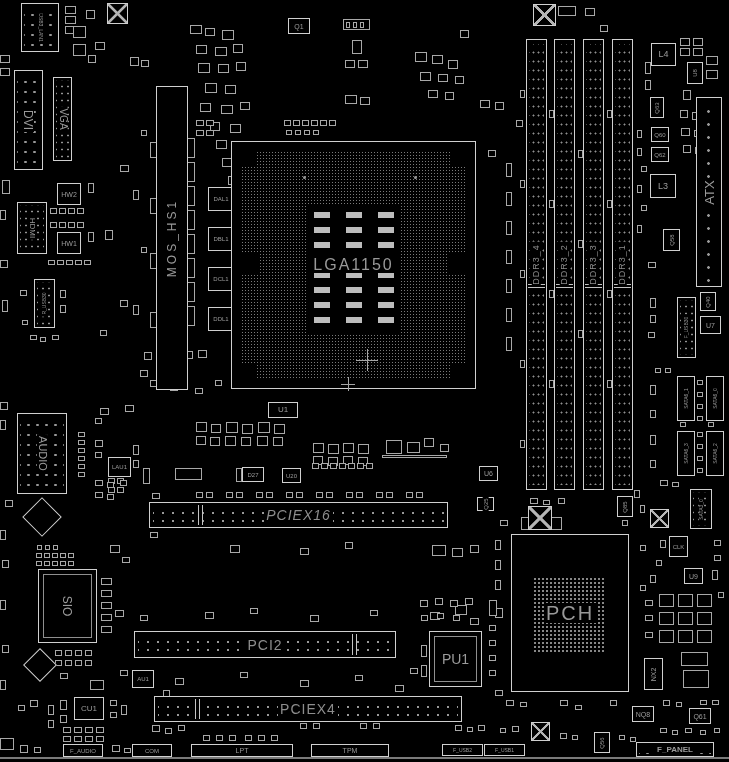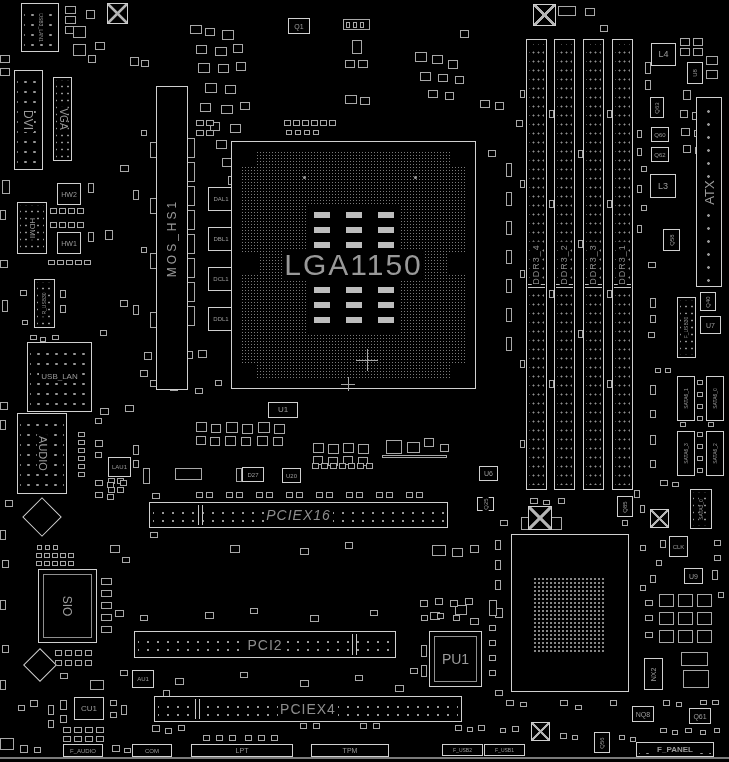--- a/index.html
+++ b/index.html
@@ -550,26 +550,20 @@
       <div class="fx" style="left: 0px; top: 0px; width: 28px; height: 50px;">
         <span class="t" style="font-size: 8px; transform: rotate(90deg);">HDMI</span>
       </div>
     </div>
     <div class="c" style="left: 34px; top: 279px; width: 21px; height: 49px;">
       <div class="dots-fine" style="left: 2px; top: 2px; width: 15px; height: 43px;"></div>
       <div class="fx" style="left: 0px; top: 0px; width: 19px; height: 47px;">
         <span class="t" style="font-size: 5px; transform: rotate(-90deg);">R_USB30</span>
       </div>
     </div>
-    <div class="c" style="left: 27px; top: 342px; width: 65px; height: 70px;">
-      <div class="dots-conn" style="left: 2px; top: 2px; width: 59px; height: 64px;"></div>
-      <div class="fx" style="left: 0px; top: 0px; width: 63px; height: 68px;">
-        <span class="t" style="font-size: 8px;">USB_LAN</span>
-      </div>
-    </div>
     <div class="c" style="left: 17px; top: 413px; width: 50px; height: 81px;">
       <div class="dots-conn" style="left: 2px; top: 2px; width: 44px; height: 75px;"></div>
       <div class="fx" style="left: 0px; top: 0px; width: 48px; height: 79px;">
         <span class="t" style="font-size: 11px; transform: rotate(90deg);">AUDIO</span>
       </div>
     </div>
     <div class="c" style="left: 696px; top: 97px; width: 26px; height: 190px;">
       <div class="dots-atx" style="left: 2px; top: 2px; width: 20px; height: 184px;"></div>
       <div class="fx" style="left: 0px; top: 0px; width: 24px; height: 188px;">
         <span class="t" style="font-size: 13px; transform: rotate(-90deg);">ATX</span>
@@ -778,28 +772,31 @@
     <div class="pad" style="left: 314px; top: 287px; width: 16px; height: 6px;"></div>
     <div class="pad" style="left: 346px; top: 287px; width: 16px; height: 6px;"></div>
     <div class="pad" style="left: 378px; top: 287px; width: 16px; height: 6px;"></div>
     <div class="pad" style="left: 314px; top: 302px; width: 16px; height: 6px;"></div>
     <div class="pad" style="left: 346px; top: 302px; width: 16px; height: 6px;"></div>
     <div class="pad" style="left: 378px; top: 302px; width: 16px; height: 6px;"></div>
     <div class="pad" style="left: 314px; top: 317px; width: 16px; height: 6px;"></div>
     <div class="pad" style="left: 346px; top: 317px; width: 16px; height: 6px;"></div>
     <div class="pad" style="left: 378px; top: 317px; width: 16px; height: 6px;"></div>
     <div class="fx" style="left: 231px; top: 247px; width: 245px; height: 36px;">
-      <span class="t biglbl" style="font-size: 30px; letter-spacing: 2px;">LGA1150</span>
+      <span class="t biglbl" style="font-size: 16px; letter-spacing: 2px;">LGA1150</span>
     </div>
     <div class="cross" style="left: 356px; top: 349px; width: 22px; height: 22px;"></div>
     <div class="cross" style="left: 341px; top: 377px; width: 14px; height: 14px;"></div>
     <div class="dotp" style="left: 303px; top: 176px; width: 3px; height: 3px;"></div>
     <div class="dotp" style="left: 414px; top: 176px; width: 3px; height: 3px;"></div>
     <div class="c" style="left: 511px; top: 534px; width: 118px; height: 158px;"></div>
     <div class="grid-pch" style="left: 533px; top: 577px; width: 72px; height: 76px;"></div>
+    <div class="fx" style="left: 511px; top: 534px; width: 118px; height: 158px;">
+      <span class="t biglbl" style="font-size: 20px; letter-spacing: 2px;">PCH</span>
+    </div>
     <div class="c xbox" style="left: 107px; top: 3px; width: 21px; height: 21px;"></div>
     <div class="c xbox" style="left: 533px; top: 4px; width: 23px; height: 22px;"></div>
     <div class="c xbox" style="left: 528px; top: 506px; width: 24px; height: 24px;"></div>
     <div class="c xbox" style="left: 650px; top: 509px; width: 19px; height: 19px;"></div>
     <div class="c xbox" style="left: 531px; top: 722px; width: 19px; height: 19px;"></div>
     <div class="c diam" style="left: 28px; top: 503px; width: 28px; height: 28px;"></div>
     <div class="c diam" style="left: 28px; top: 653px; width: 24px; height: 24px;"></div>
   </div>
 
 </body></html>

